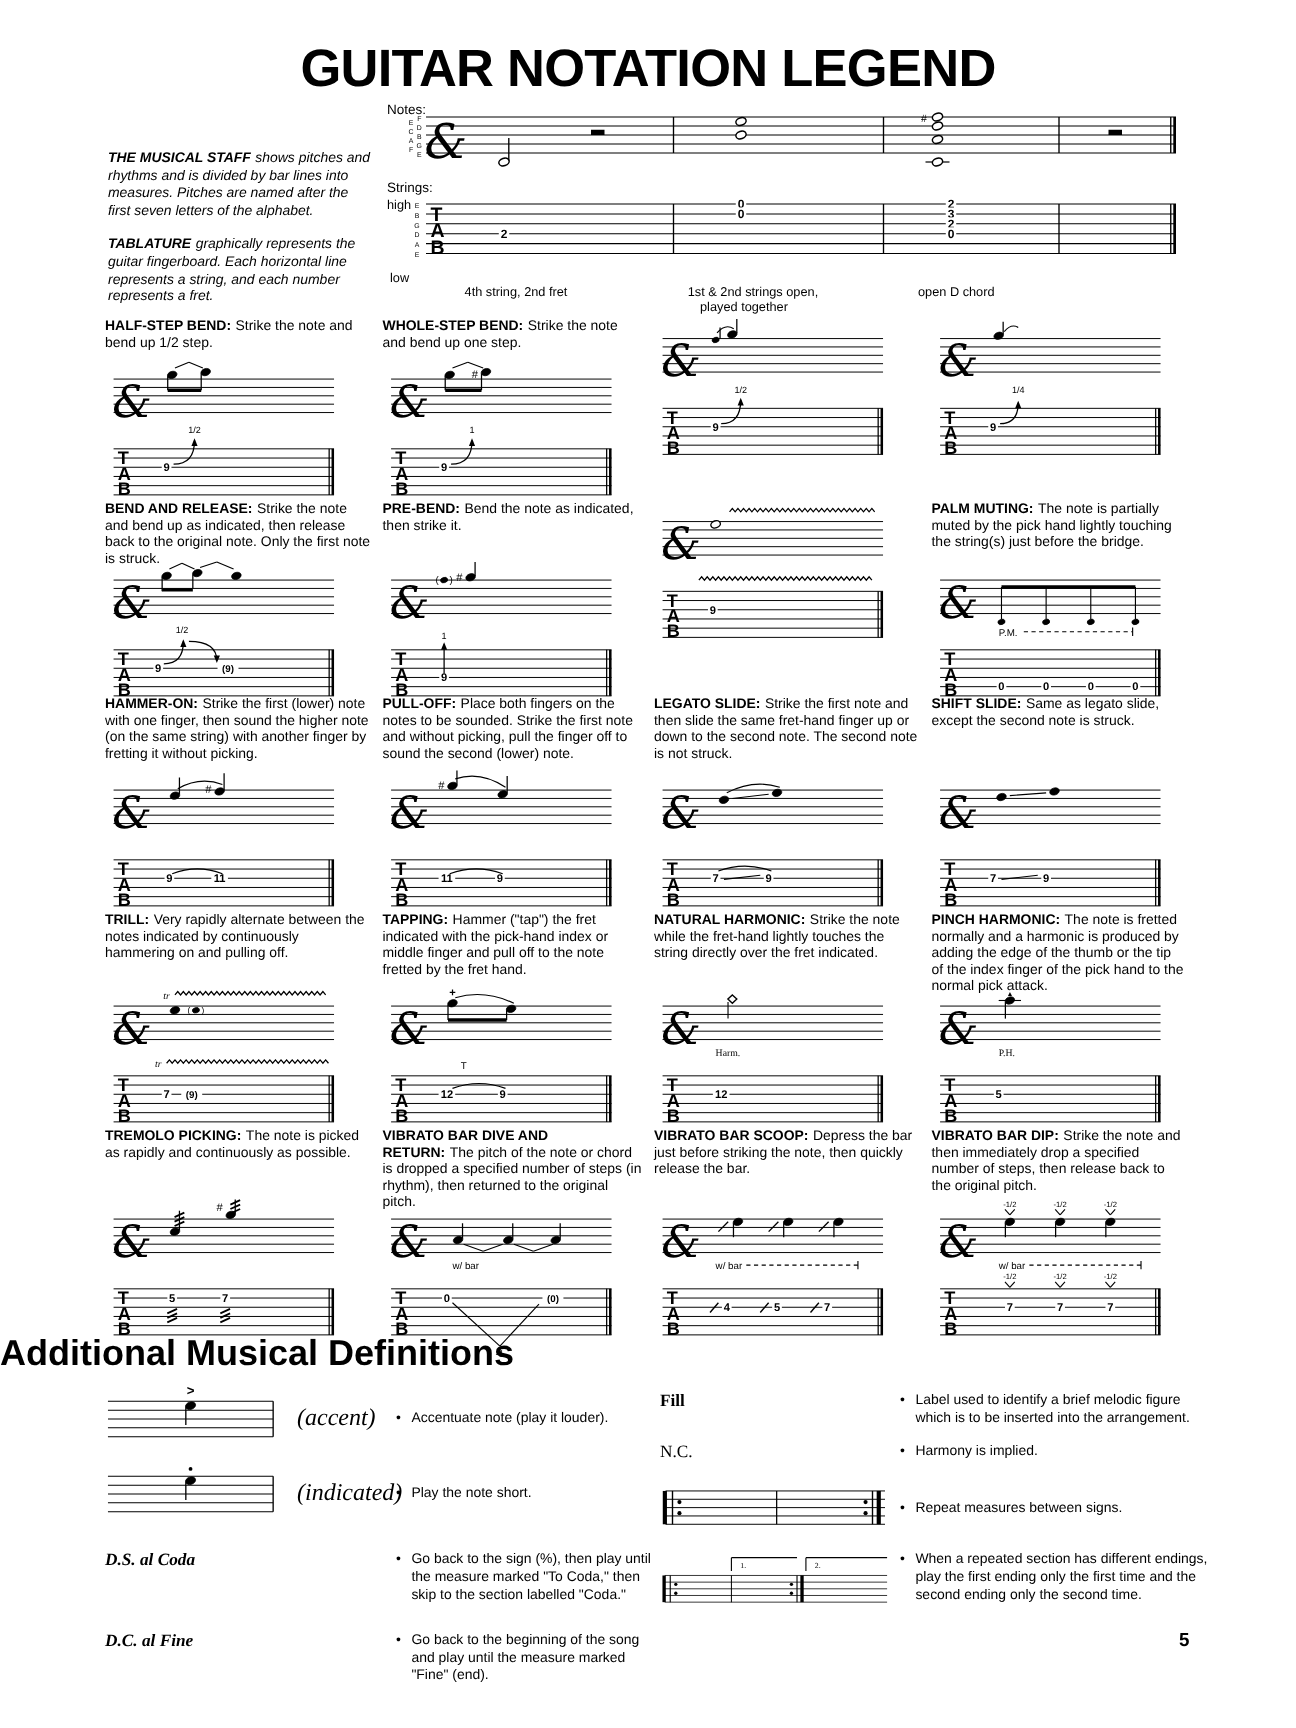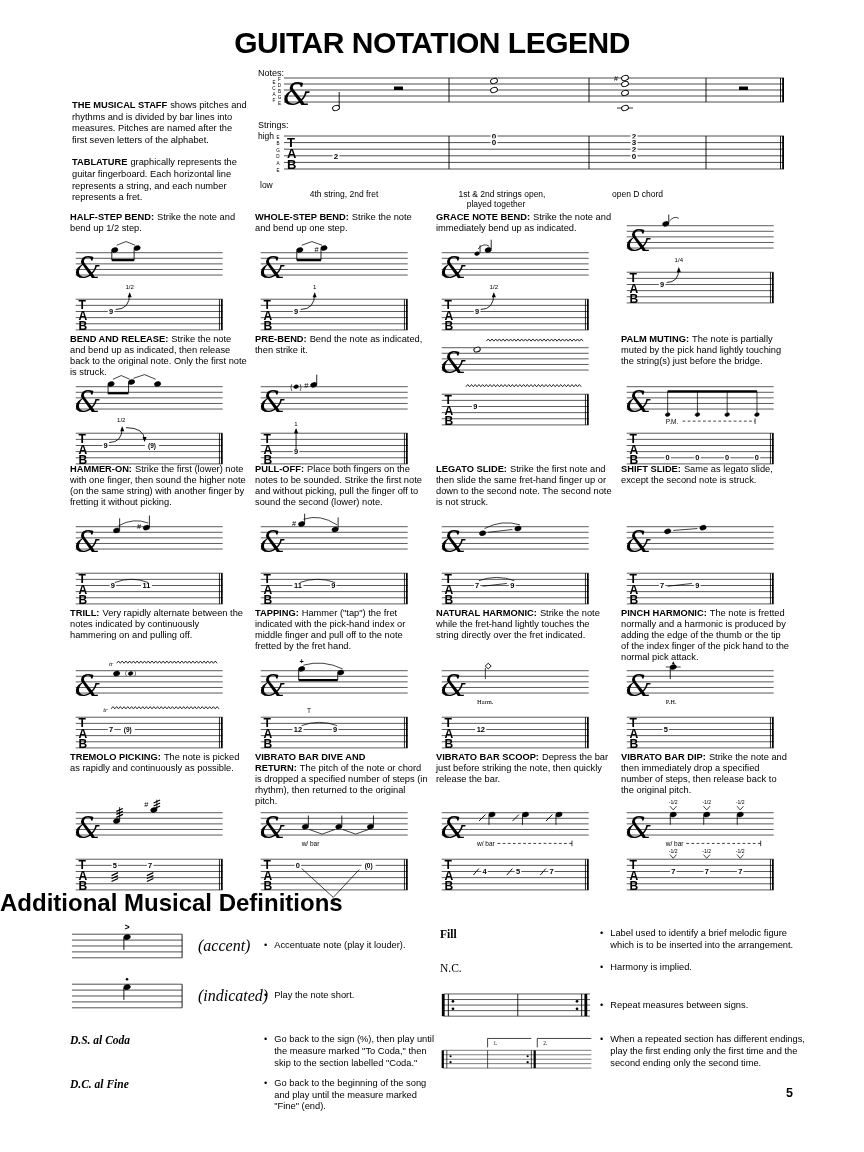--- a/index.html
+++ b/index.html
@@ -1,21 +1,21 @@
 <!DOCTYPE html>
 <html><head>
 <meta charset="utf-8">
 <style>
   html,body{margin:0;padding:0;background:#fff;}
   .page{position:relative;width:864px;height:1152px;background:#fff;color:#000;
         font-family:"Liberation Sans",sans-serif;overflow:hidden;}
   .title{position:absolute;top:26px;left:0;width:100%;text-align:center;
-         font-size:30px;font-weight:bold;letter-spacing:-0.5px;}
+         font-size:35px;font-weight:bold;letter-spacing:-0.5px;}
   .intro{position:absolute;left:72px;top:100px;width:176px;font-size:9.3px;line-height:1.25;}
-  .intro p{margin:0 0 11px 0;}
+  .intro p{margin:0 0 11px 0;font-style:italic;}
   .term{font-weight:bold;margin-right:3px;}
   .overview{position:absolute;left:244px;top:64px;overflow:visible;}
   .grid{position:absolute;left:70px;top:212px;display:grid;
         grid-template-columns:185px 181px 185px 177px;
         grid-template-rows:122px 130px 144px 144px 140px;}
   .cell{overflow:visible;}
   .cap{margin:0;font-size:9.3px;line-height:1.18;padding-right:8px;}
   .r1 .cap{height:27px}.r2 .cap{height:39px}.r3 .cap{height:49px}.r4 .cap{height:49px}.r5 .cap{height:47px}
   .cell svg{display:block;width:160px;height:97px;overflow:visible;margin:8px 0 0 2px;}
   .addtitle{position:absolute;top:889px;left:0;width:100%;
@@ -28,21 +28,21 @@
   .sym svg{display:block;overflow:visible;}
   .symlabel{width:66px;flex:none;font-family:"Liberation Serif",serif;
             font-style:italic;font-size:16px;}
   .term-col{width:194px;flex:none;font-family:"Liberation Serif",serif;font-size:11.5px;}
   .defs-right .term-col{width:160px;}
   .defs-right .sym{width:160px;}
   .bi{font-weight:bold;font-style:italic;}
   .bb{font-weight:bold;}
   .btxt{display:flex;font-size:9.3px;line-height:1.28;flex:1;}
   .bullet{margin-right:7px;flex:none;}
-  .mb20{margin-bottom:20px}.mb22{margin-bottom:8px}.mb10{margin-bottom:10px}
+  .mb20{margin-bottom:20px}.mb22{margin-bottom:18px}.mb10{margin-bottom:10px}
   .mb16{margin-bottom:16px}.mb12{margin-bottom:12px}
   .pageno{position:absolute;left:786px;top:1086px;font-size:12.5px;font-weight:bold;}
 </style>
 </head>
 <body>
 
 <div class="page">
 
   <div class="title">GUITAR NOTATION LEGEND</div>
 
@@ -194,21 +194,20 @@
           <line x1="42.8" y1="14" x2="68.8" y2="14" stroke="#000" stroke-width="2.4"></line>
           <rect x="38.52" y="65" width="6.96" height="9" fill="#fff"></rect>
           <text x="42" y="72" font-size="8" text-anchor="middle" font-weight="bold" font-style="normal" font-family="&quot;Liberation Sans&quot;,sans-serif">9</text>
           <path d="M47 67 Q62 67 62 50" fill="none" stroke="#000" stroke-width="0.9"></path>
           <polygon points="59.8,54 64.2,54 62,48.5" fill="#000"></polygon>
           <text x="62" y="45" font-size="6.5" text-anchor="middle" font-weight="normal" font-style="normal" font-family="&quot;Liberation Sans&quot;,sans-serif">1</text>
         </svg>
   </div>
 
   <div class="cell r1">
-    <p class="cap"><span class="term">GRACE NOTE BEND:</span><span class="desc">Strike the note and immediately bend up as indicated.</span></p>
     <svg viewBox="0 0 172 104">
           <line x1="4" y1="6" x2="162" y2="6" stroke="#000" stroke-width="0.7"></line>
           <line x1="4" y1="12" x2="162" y2="12" stroke="#000" stroke-width="0.7"></line>
           <line x1="4" y1="18" x2="162" y2="18" stroke="#000" stroke-width="0.7"></line>
           <line x1="4" y1="24" x2="162" y2="24" stroke="#000" stroke-width="0.7"></line>
           <line x1="4" y1="30" x2="162" y2="30" stroke="#000" stroke-width="0.7"></line>
           <text x="3" y="33" font-size="32" font-style="italic" font-family="&quot;DejaVu Serif&quot;,serif">&amp;</text>
           <line x1="4" y1="56" x2="162" y2="56" stroke="#000" stroke-width="0.7"></line>
           <line x1="4" y1="62.6" x2="162" y2="62.6" stroke="#000" stroke-width="0.7"></line>
           <line x1="4" y1="69.2" x2="162" y2="69.2" stroke="#000" stroke-width="0.7"></line>

